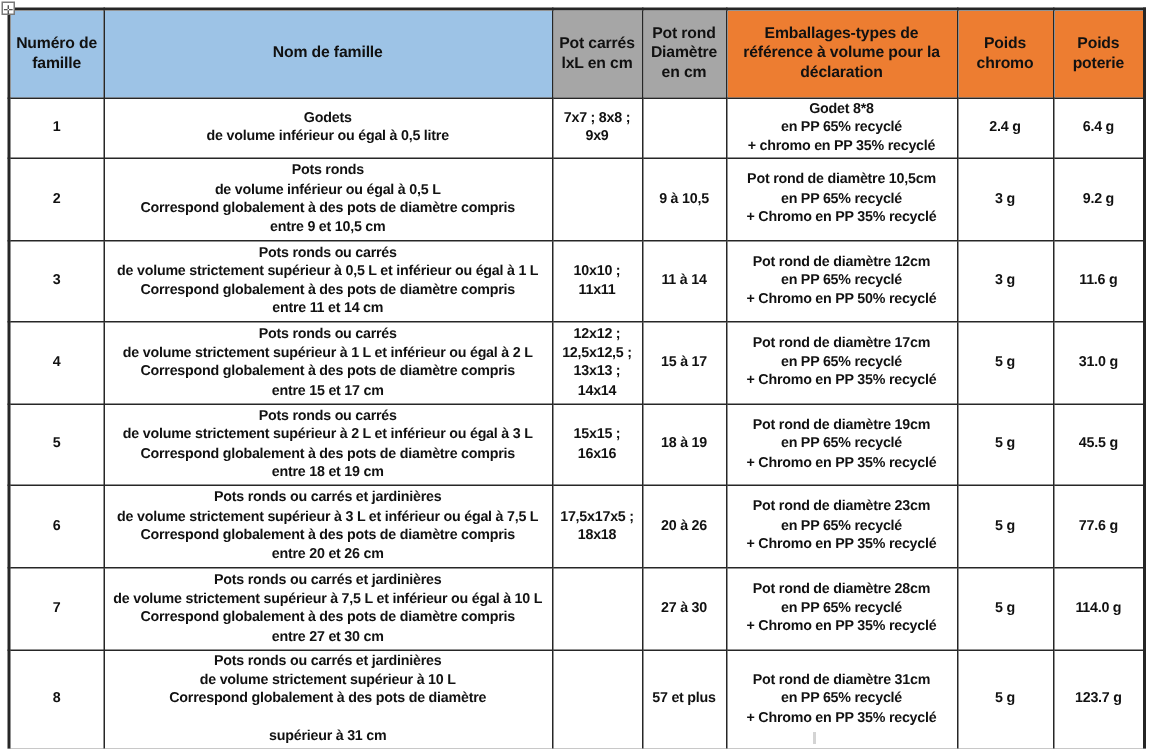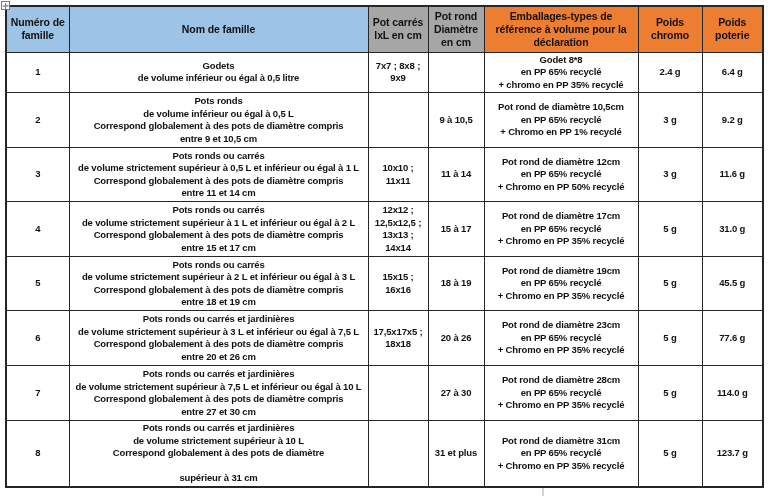--- a/index.html
+++ b/index.html
@@ -55,21 +55,21 @@
   }
   #pot-table td {
     font-size: 9.5px;
     line-height: 1.32;
     letter-spacing: -0.15px;
   }
   .bg-blue   { background: var(--header-blue); }
   .bg-gray   { background: var(--header-gray); }
   .bg-orange { background: var(--header-orange); }
 
-  tr.hdr   { height: 46px; }
+  tr.hdr   { height: 59px; }
   tr.r1    { height: 38px; }
   tr.r2    { height: 55px; }
   tr.r3    { height: 54px; }
   tr.r4    { height: 55px; }
   tr.r5    { height: 54px; }
   tr.r6    { height: 55px; }
   tr.r7    { height: 55px; }
   tr.r8    { height: 64px; }
 
   
@@ -133,21 +133,21 @@
       <tr class="r2">
         <td>2</td>
         <td>Pots ronds
 de volume inférieur ou égal à 0,5 L
 Correspond globalement à des pots de diamètre compris
 entre 9 et 10,5 cm</td>
         <td></td>
         <td>9 à 10,5</td>
         <td>Pot rond de diamètre 10,5cm
 en PP 65% recyclé
-+ Chromo en PP 1% recyclé</td>
++ Chromo en PP 35% recyclé</td>
         <td>3 g</td>
         <td>9.2 g</td>
       </tr>
       <tr class="r3">
         <td>3</td>
         <td>Pots ronds ou carrés
 de volume strictement supérieur à 0,5 L et inférieur ou égal à 1 L
 Correspond globalement à des pots de diamètre compris
 entre 11 et 14 cm</td>
         <td>10x10 ;
@@ -221,21 +221,21 @@
         <td>114.0 g</td>
       </tr>
       <tr class="r8">
         <td>8</td>
         <td>Pots ronds ou carrés et jardinières
 de volume strictement supérieur à 10 L
 Correspond globalement à des pots de diamètre
 
 supérieur à 31 cm</td>
         <td></td>
-        <td>31 et plus</td>
+        <td>57 et plus</td>
         <td>Pot rond de diamètre 31cm
 en PP 65% recyclé
 + Chromo en PP 35% recyclé</td>
         <td>5 g</td>
         <td>123.7 g</td>
       </tr>
     </tbody>
   </table>
 
   <div id="caret-artifact"></div>

